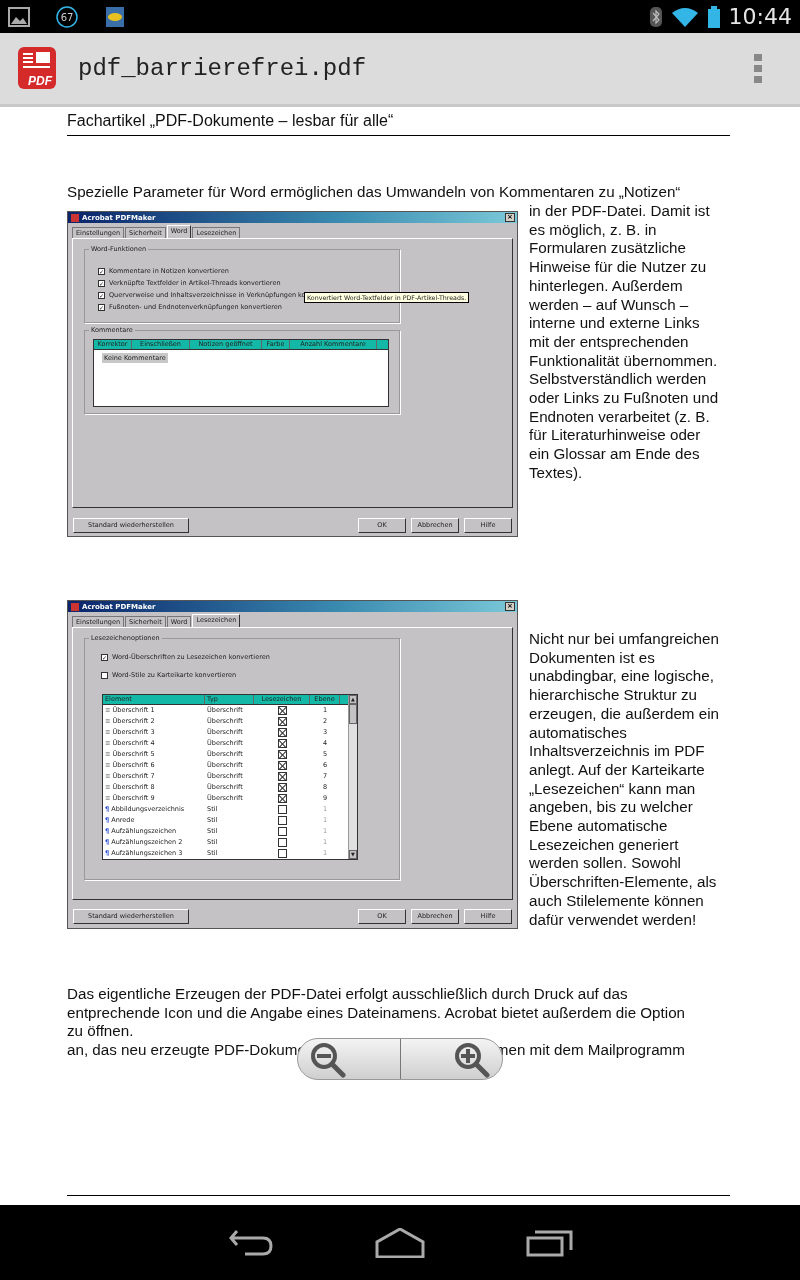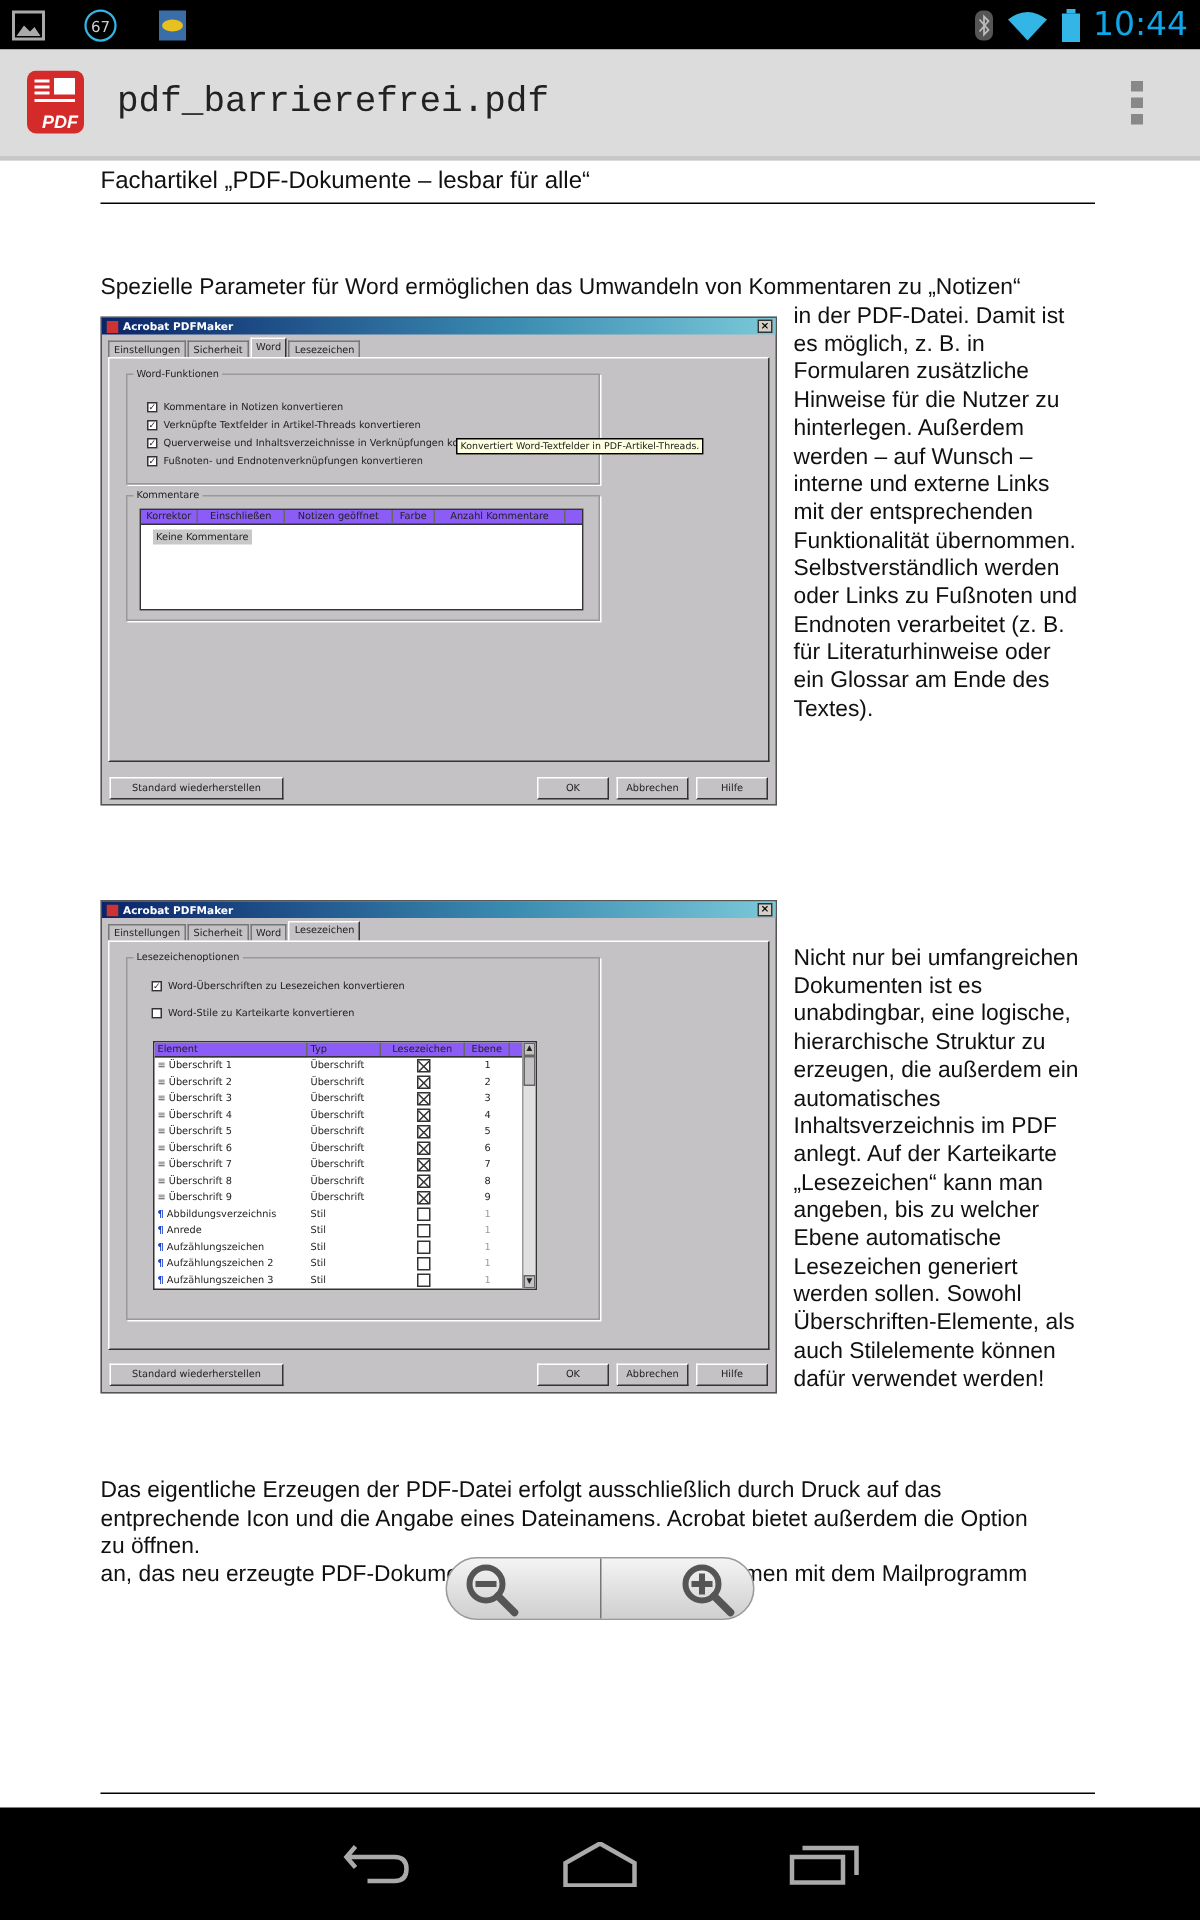--- a/index.html
+++ b/index.html
@@ -1,21 +1,21 @@
 <!DOCTYPE html>
 <html><head>
 <meta charset="utf-8">
 <style>
 *{box-sizing:border-box;margin:0;padding:0}
 body{width:800px;height:1280px;overflow:hidden;background:#fff;font-family:"Liberation Sans",sans-serif;position:relative}
 .statusbar{position:absolute;left:0;top:0;width:800px;height:33px;background:#000;display:flex;align-items:center;padding:0 8px}
 .sb-left{display:flex;gap:26px;align-items:flex-end}
 .sb-right{margin-left:auto;display:flex;align-items:center;gap:8px}
 .sb-ic{width:22px;height:22px}
-.clock{color:#0ea5e9;font-size:22px;font-family:"DejaVu Sans",sans-serif}
+.clock{color:#e5e5e5;font-size:22px;font-family:"DejaVu Sans",sans-serif}
 .actionbar{position:absolute;top:33px;left:0;width:800px;height:74px;background:#dcdcdc;border-bottom:3px solid #c8c8c8;display:flex;align-items:center}
 .app-icon{margin-left:18px;width:40px;height:44px}
 .title{margin-left:20px;font-size:24px;color:#222;font-family:Liberation Mono, monospace}
 .overflow{margin-left:auto;margin-right:38px;display:flex;flex-direction:column;gap:4px}
 .overflow span{display:block;width:8px;height:7px;background:#888}
 .page{position:absolute;left:0;top:110px;width:800px;height:1095px;background:#fff}
 .doc-title{position:absolute;left:67px;top:2px;font-size:16px;color:#111}
 .hr{position:absolute;left:67px;width:663px;height:1px;background:#000}
 .ptext{position:absolute;font-size:15.2px;line-height:18.7px;color:#111}
 .dialog{position:absolute;left:67px;width:451px;background:#c4c2c4;border:1px solid #555;font-family:"DejaVu Sans",sans-serif;font-size:6.5px;color:#222}
@@ -23,21 +23,21 @@
 .dlg-title .x{margin-left:auto;margin-right:2px;width:10px;height:9px;background:#d4d0c8;border:1px solid #333;color:#000;font-size:7px;line-height:7px;text-align:center}
 .tabs{display:flex;padding:4px 4px 0 4px;gap:0}
 .tab{border:1px solid #777;border-bottom:none;padding:1px 3px;background:#c4c2c4;margin-right:1px}
 .tab.active{background:#c4c2c4;padding-bottom:3px;margin-top:-2px;border-color:#fff #333 transparent #fff}
 .panel{margin:0 4px;border:1px solid #fff;border-right-color:#333;border-bottom-color:#333;position:relative}
 .group{position:absolute;border:1px solid #999;box-shadow:1px 1px 0 #fff}
 .group-label{position:absolute;top:-5px;left:4px;background:#c4c2c4;padding:0 2px}
 .cb-row{position:absolute;display:flex;align-items:center;gap:4px}
 .cb{width:7px;height:7px;background:#fff;border:1px solid #333;font-size:6px;line-height:5px;text-align:center}
 .listbox{position:absolute;background:#fff;border:1px solid #333}
-.lh{display:flex;background:#8b5cf6;border-bottom:1px solid #333}
+.lh{display:flex;background:#14b8a6;border-bottom:1px solid #333}
 .lh div{border-right:1px solid #666;padding:0 2px;height:9px;line-height:9px;text-align:center}
 .btn{position:absolute;height:15px;border:1px solid #fff;border-right-color:#333;border-bottom-color:#333;background:#c4c2c4;text-align:center;line-height:13px}
 .tooltip{position:absolute;background:#ffffe1;border:1px solid #000;padding:0 2px;font-size:6.3px;line-height:9px;white-space:nowrap}
 .row{display:flex;height:11px;line-height:11px}
 .row div{padding:0 2px;white-space:nowrap;overflow:hidden}
 .xbox{display:inline-block;width:9px;height:9px;border:1px solid #333;position:relative;vertical-align:middle}
 .xbox.x::before,.xbox.x::after{content:"";position:absolute;left:3px;top:-1px;width:1px;height:10px;background:#333;transform:rotate(45deg)}
 .xbox.x::after{transform:rotate(-45deg)}
 .zoomctl{position:absolute;left:297px;top:1038px;width:206px;height:42px;border-radius:21px;background:linear-gradient(#f4f4f4,#cfcfcf);border:1px solid #999;display:flex}
 .zoomctl .half{flex:1;display:flex;align-items:center}

